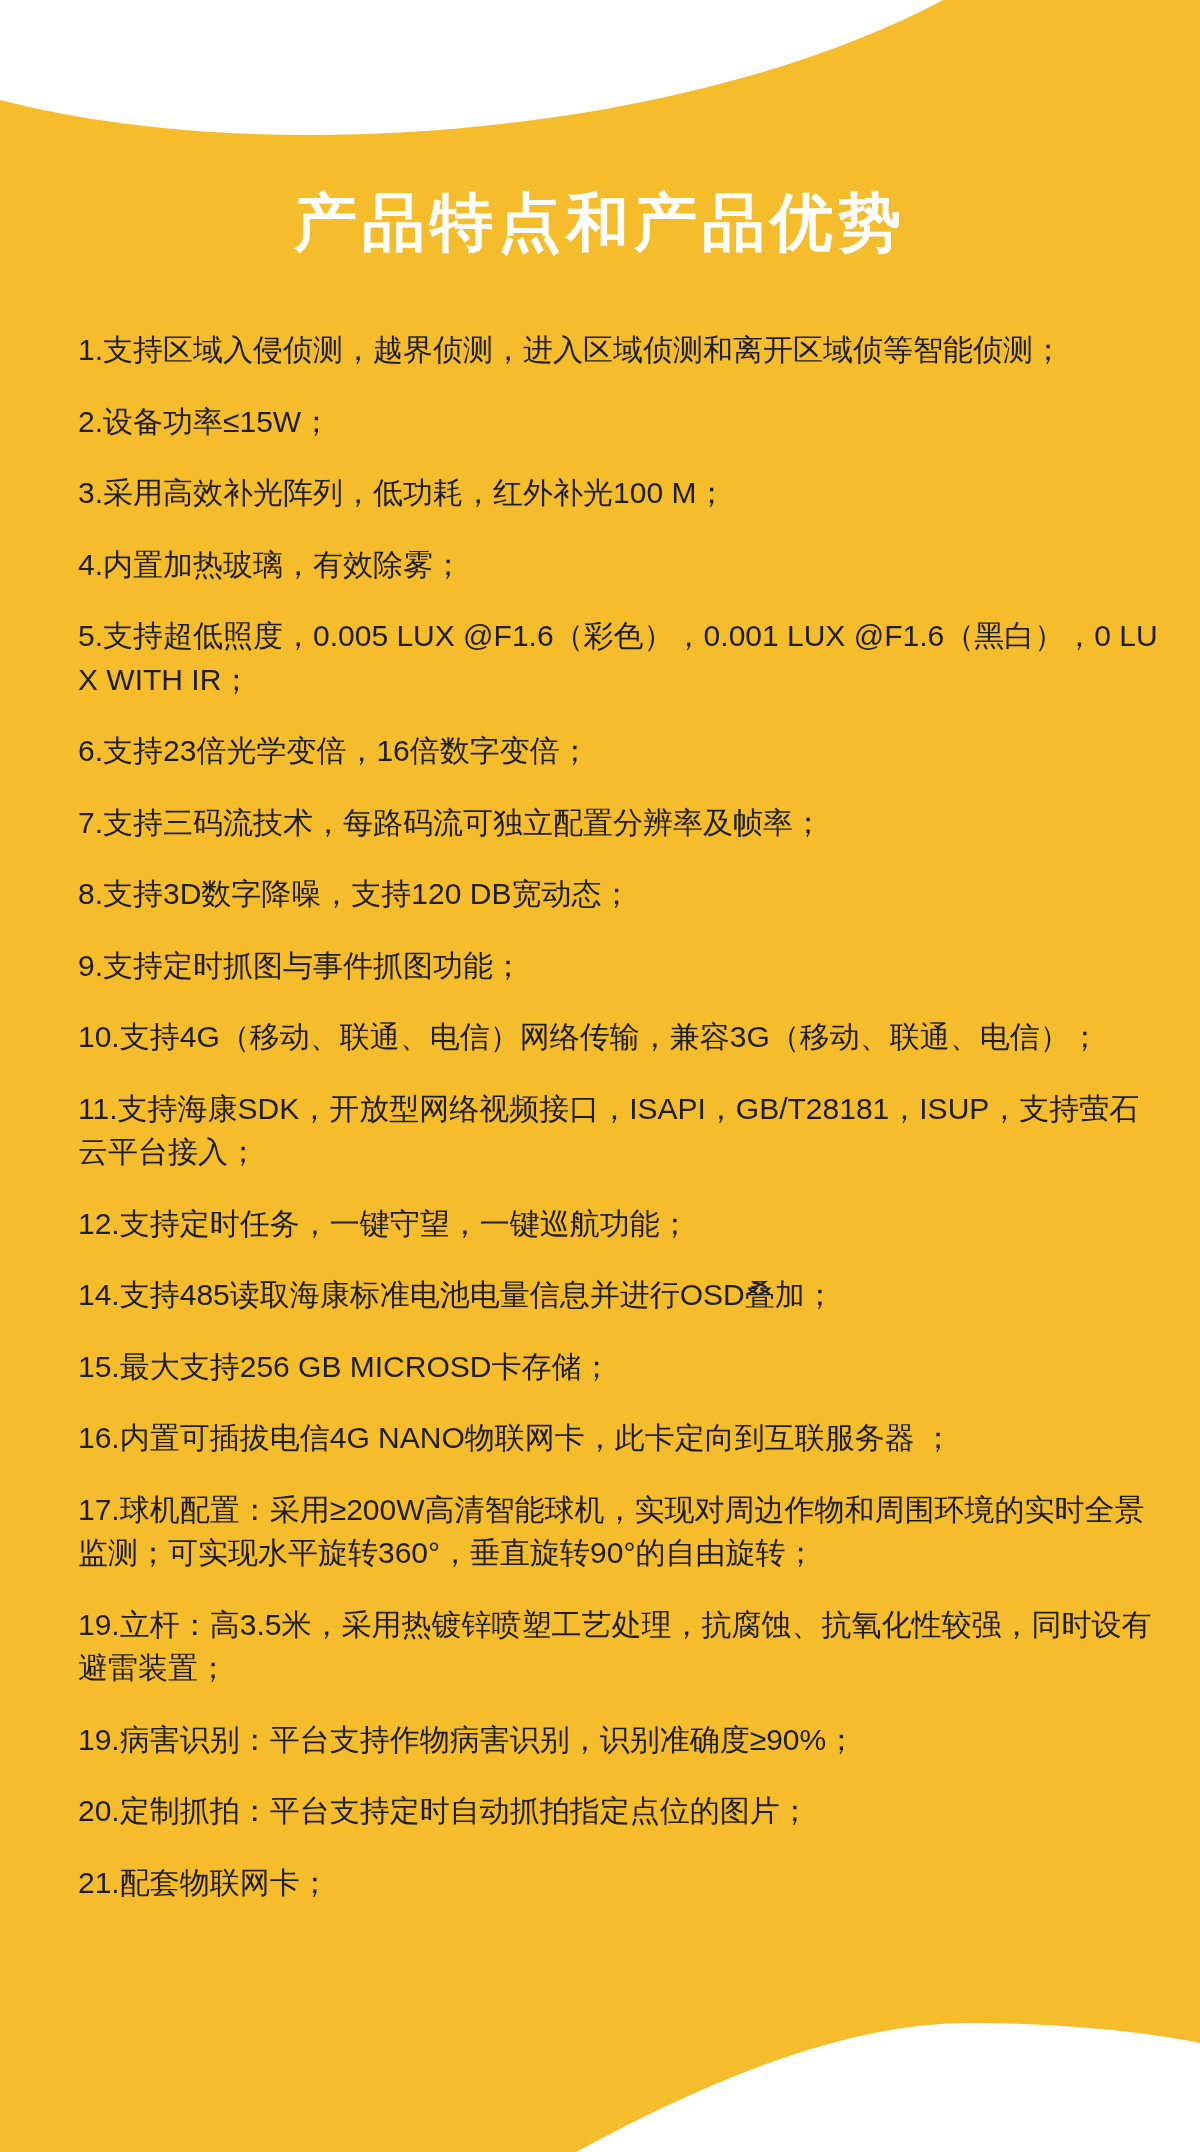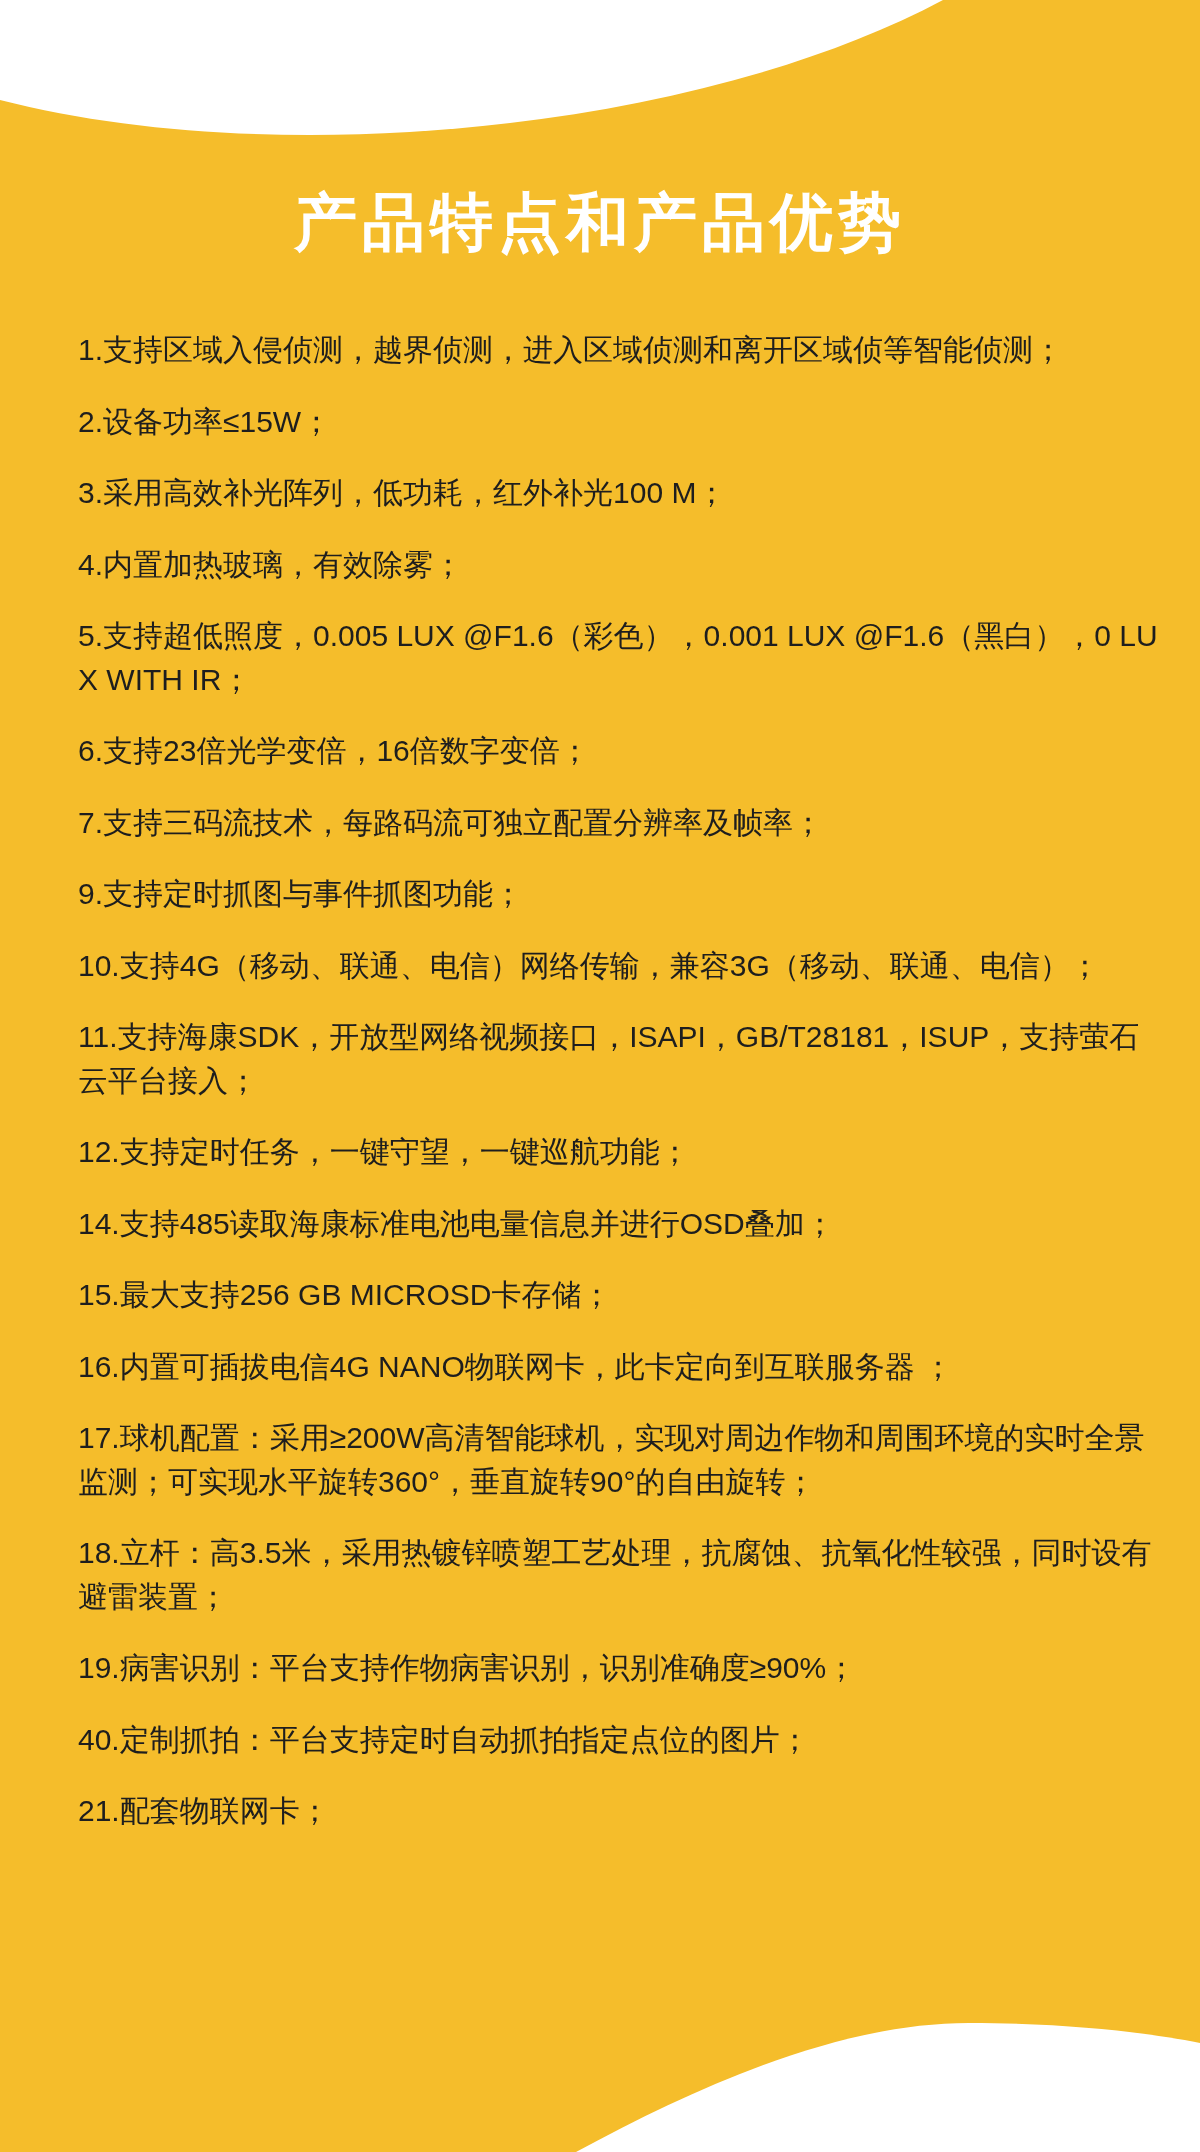--- a/index.html
+++ b/index.html
@@ -78,28 +78,29 @@
 
     <div class="feature-list">
 
     <p>1.支持区域入侵侦测，越界侦测，进入区域侦测和离开区域侦等智能侦测；</p>
         <p>2.设备功率≤15W；</p>
         <p>3.采用高效补光阵列，低功耗，红外补光100 M；</p>
         <p>4.内置加热玻璃，有效除雾；</p>
         <p>5.支持超低照度，0.005 LUX @F1.6（彩色），0.001 LUX @F1.6（黑白），0 LUX WITH IR；</p>
         <p>6.支持23倍光学变倍，16倍数字变倍；</p>
         <p>7.支持三码流技术，每路码流可独立配置分辨率及帧率；</p>
+        <p>8.支持3D数字降噪，支持120 DB宽动态；</p>
         <p>9.支持定时抓图与事件抓图功能；</p>
         <p>10.支持4G（移动、联通、电信）网络传输，兼容3G（移动、联通、电信）；</p>
         <p>11.支持海康SDK，开放型网络视频接口，ISAPI，GB/T28181，ISUP，支持萤石云平台接入；</p>
         <p>12.支持定时任务，一键守望，一键巡航功能；</p>
         <p>14.支持485读取海康标准电池电量信息并进行OSD叠加；</p>
         <p>15.最大支持256 GB MICROSD卡存储；</p>
         <p>16.内置可插拔电信4G NANO物联网卡，此卡定向到互联服务器 ；</p>
         <p>17.球机配置：采用≥200W高清智能球机，实现对周边作物和周围环境的实时全景监测；可实现水平旋转360°，垂直旋转90°的自由旋转；</p>
-        <p>18.立杆：高3.5米，采用热镀锌喷塑工艺处理，抗腐蚀、抗氧化性较强，同时设有避雷装置；</p>
+        <p>19.立杆：高3.5米，采用热镀锌喷塑工艺处理，抗腐蚀、抗氧化性较强，同时设有避雷装置；</p>
         <p>19.病害识别：平台支持作物病害识别，识别准确度≥90%；</p>
-        <p>40.定制抓拍：平台支持定时自动抓拍指定点位的图片；</p>
+        <p>20.定制抓拍：平台支持定时自动抓拍指定点位的图片；</p>
         <p>21.配套物联网卡；</p>
       </div>
   </div>
 
 </div>
 
 </body></html>

